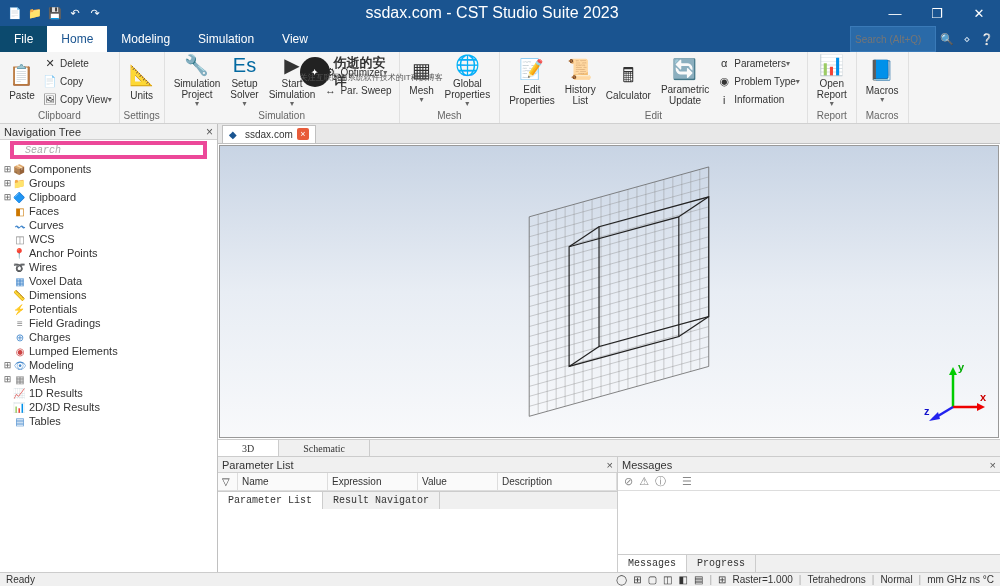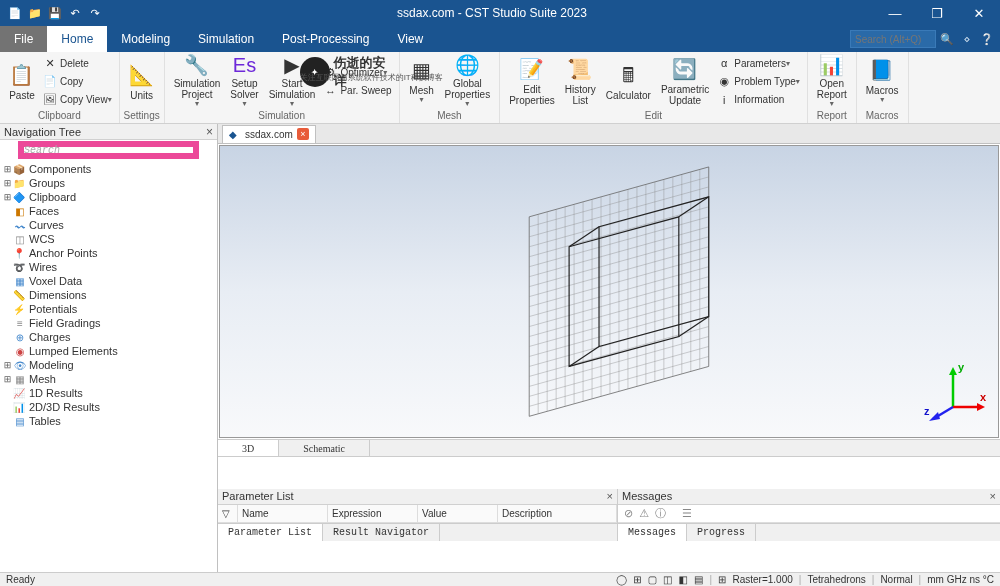--- a/index.html
+++ b/index.html
@@ -1,59 +1,59 @@
 <!DOCTYPE html>
 <html><head>
 <meta charset="utf-8">
 <style>
 * { margin: 0; padding: 0; box-sizing: border-box; font-family: "Segoe UI", Tahoma, sans-serif; }
 body { width: 1000px; height: 586px; overflow: hidden; background: #fff; font-size: 11px; color: #333; }
 .titlebar { height: 26px; background: #1a5490; display: flex; align-items: center; color: #fff; }
 .titlebar-icons { display: flex; gap: 6px; padding: 0 8px; }
 .titlebar-icons span { width: 14px; height: 14px; display: inline-flex; align-items: center; justify-content: center; font-size: 11px; }
-.titlebar-title { flex: 1; text-align: center; font-size: 12px; }
+.titlebar-title { flex: 1; text-align: center; font-size: 16px; }
 .titlebar-controls { display: flex; }
 .titlebar-controls span { width: 42px; height: 26px; display: inline-flex; align-items: center; justify-content: center; font-size: 13px; }
 .menubar { height: 26px; background: #1a5490; display: flex; align-items: stretch; color: #fff; }
 .menubar .tab { padding: 0 14px; display: flex; align-items: center; font-size: 12px; cursor: pointer; }
-.menubar .tab.file { background: #737373; }
+.menubar .tab.file { background: #0c4a6e; }
 .menubar .tab.active { background: #fff; color: #1a5490; }
 .menubar .spacer { flex: 1; }
 .search-box { display: flex; align-items: center; padding-right: 4px; }
-.search-box input { width: 86px; height: 18px; background: #2a6aa8; border: 1px solid #3a7ab8; color: #ddd; padding: 4px 4px; font-size: 10px; }
+.search-box input { width: 86px; height: 18px; background: #2a6aa8; border: 1px solid #3a7ab8; color: #ddd; padding: 12px 4px; font-size: 10px; }
 .search-box .sicon { width: 18px; height: 18px; display: inline-flex; align-items: center; justify-content: center; margin-left: 2px; color:#cde; }
 .ribbon { height: 72px; background: #f5f5f5; border-bottom: 1px solid #d0d0d0; display: flex; }
 .ribbon-group { border-right: 1px solid #e0e0e0; display: flex; flex-direction: column; }
 .ribbon-group-content { flex: 1; display: flex; align-items: center; padding: 2px 4px; }
 .ribbon-group-label { text-align: center; font-size: 10px; color: #666; padding-bottom: 1px; height: 14px; }
 .rbtn-large { display: flex; flex-direction: column; align-items: center; justify-content: center; padding: 2px 5px; height: 54px; cursor: pointer; font-size: 10px; text-align: center; line-height: 1.1; }
 .rbtn-large .ricon { width: 26px; height: 26px; display: flex; align-items: center; justify-content: center; font-size: 20px; margin-bottom: 2px; }
 .rbtn-small { display: flex; align-items: center; padding: 1px 3px; cursor: pointer; font-size: 10px; height: 18px; white-space: nowrap; }
 .rbtn-small .ricon { width: 14px; height: 14px; margin-right: 3px; display: inline-flex; align-items: center; justify-content: center; font-size: 11px; }
 .vstack { display: flex; flex-direction: column; }
 .dd::after { content: " ▾"; font-size: 8px; color: #666; }
 .main-area { display: flex; height: 448px; }
 .nav-panel { width: 218px; border-right: 1px solid #c0c0c0; display: flex; flex-direction: column; background: #fff; }
 .nav-header { height: 16px; background: #f0f0f0; border-bottom: 1px solid #d0d0d0; display: flex; align-items: center; padding: 0 4px; font-family: "Courier New", monospace; font-size: 11px; }
 .nav-header .x { margin-left: auto; cursor: pointer; font-size: 12px; color: #555; }
-.nav-search { height: 18px; border: 6px solid #ec4899; margin: 1px 18px; padding: 0 0; font-size: 10px; color: #aaa; font-style: italic; display: flex; align-items: center; font-family: "Courier New", monospace; }
+.nav-search { height: 18px; border: 4px solid #ec4899; margin: 1px 10px; padding: 0 11px; font-size: 10px; color: #aaa; font-style: italic; display: flex; align-items: center; font-family: "Courier New", monospace; }
 .nav-tree { flex: 1; overflow: auto; padding: 2px 0; }
 .tree-item { display: flex; align-items: center; padding: 0 2px; height: 14px; font-size: 11px; cursor: pointer; }
 .tree-item .exp { width: 11px; text-align: center; color: #666; font-size: 9px; }
 .tree-item .ticon { width: 14px; height: 12px; margin-right: 2px; display: inline-flex; align-items: center; justify-content: center; font-size: 10px; }
 .content-area { flex: 1; display: flex; flex-direction: column; }
 .doc-tabs { height: 20px; background: #e8e8e8; border-bottom: 1px solid #c0c0c0; display: flex; align-items: end; padding-left: 4px; }
 .doc-tab { height: 18px; background: #fff; border: 1px solid #c0c0c0; border-bottom: none; padding: 0 6px; display: flex; align-items: center; font-size: 10px; gap: 4px; }
 .doc-tab .dticon { width: 12px; color: #1a5490; }
 .doc-tab .close { width: 12px; height: 12px; background: #e85c3a; color: #fff; border-radius: 2px; display: inline-flex; align-items: center; justify-content: center; font-size: 9px; }
 .viewport { flex: 1; background: linear-gradient(180deg, #c8d4e4 0%, #e8edf4 50%, #f8f9fb 100%); position: relative; border: 1px solid #999; margin: 1px; }
 .view-tabs { height: 18px; display: flex; border-top: 1px solid #ccc; background: #f0f0f0; }
 .view-tab { padding: 0 24px; border-right: 1px solid #ccc; display: flex; align-items: center; font-size: 10px; font-family: Liberation Serif, serif; }
 .view-tab.active { background: #fff; }
-.bottom-panels { height: 118px; display: flex; border-top: 1px solid #ccc; align-items: center; }
+.bottom-panels { height: 118px; display: flex; border-top: 1px solid #ccc; }
 .param-panel { width: 400px; border-right: 1px solid #ccc; display: flex; flex-direction: column; }
 .msg-panel { flex: 1; display: flex; flex-direction: column; }
 .panel-header { height: 16px; background: #f0f0f0; border-bottom: 1px solid #d0d0d0; display: flex; align-items: center; padding: 0 4px; font-family: "Courier New", monospace; font-size: 11px; }
 .panel-header .x { margin-left: auto; cursor: pointer; color: #555; }
 .param-table-head { height: 18px; display: flex; border-bottom: 1px solid #ddd; background: #fafafa; }
 .param-col { padding: 0 4px; border-right: 1px solid #ddd; font-size: 10px; display: flex; align-items: center; }
 .param-body { flex: 1; padding: 2px 20px; font-size: 10px; color: #aaa; }
 .bottom-tabs { height: 18px; display: flex; border-top: 1px solid #ccc; background: #f0f0f0; }
 .btab { padding: 0 10px; border-right: 1px solid #ccc; display: flex; align-items: center; font-size: 10px; font-family: "Courier New", monospace; }
 .btab.active { background: #fff; }
@@ -83,21 +83,20 @@
     <span>❐</span>
     <span>✕</span>
   </div>
 </div>
 
 <div class="menubar">
   <div class="tab file">File</div>
   <div class="tab active">Home</div>
   <div class="tab">Modeling</div>
   <div class="tab">Simulation</div>
-  <div class="tab">Post-Processing</div>
   <div class="tab">View</div>
   <div class="spacer"></div>
   <div class="search-box">
     <input placeholder="Search (Alt+Q)" style="">
     <span class="sicon">🔍</span>
     <span class="sicon">⋄</span>
     <span class="sicon">❔</span>
   </div>
 </div>
 
@@ -135,21 +134,21 @@
     <div class="ribbon-group-label">Settings</div>
   </div>
   <div class="ribbon-group" style="position:relative">
     <div class="ribbon-group-content">
       <div class="rbtn-large dd">
           <div class="ricon">🔧</div>
           <span style="white-space:pre">Simulation
 Project</span>
         </div>
       <div class="rbtn-large dd">
-          <div class="ricon" style="color:#6d28d9">Es</div>
+          <div class="ricon" style="color:#0369a1">Es</div>
           <span style="white-space:pre">Setup
 Solver</span>
         </div>
       <div class="rbtn-large dd">
           <div class="ricon">▶</div>
           <span style="white-space:pre">Start
 Simulation</span>
         </div>
       <div class="vstack">
         <div class="rbtn-small dd">

